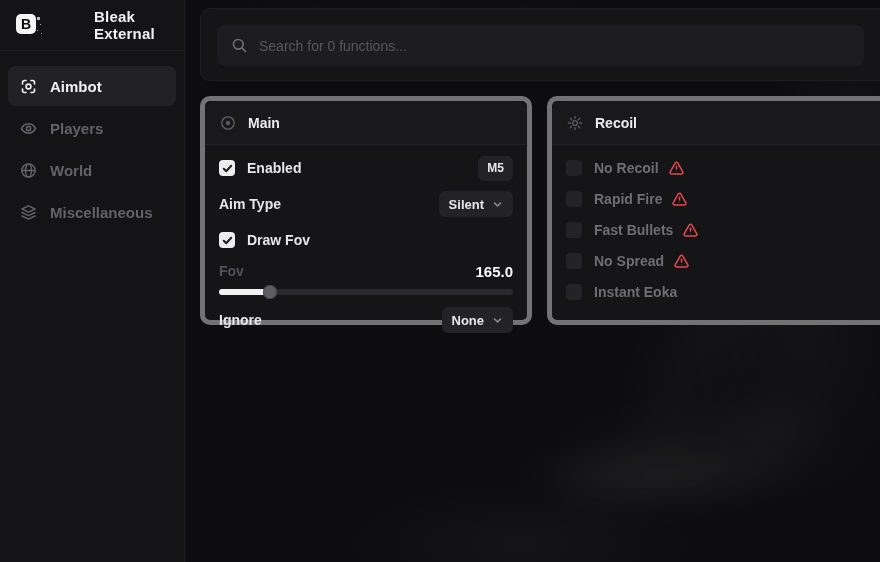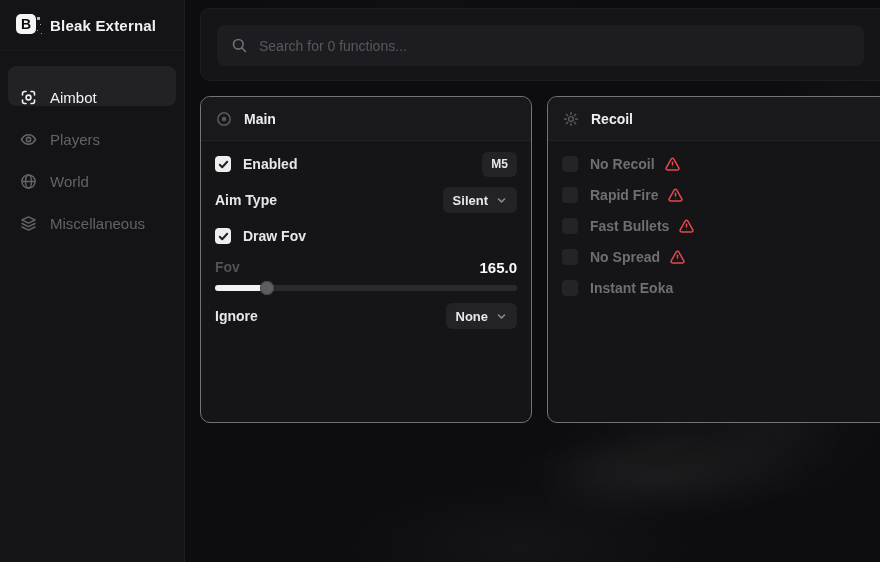--- a/index.html
+++ b/index.html
@@ -31,40 +31,40 @@
   .sidebar { position:absolute; left:0; top:0; width:185px; height:562px;
     background:#141416; border-right:1px solid #1e1e22; z-index:2; }
   .sidebar-header { height:51px; display:flex; align-items:center; gap:12px; padding:0 16px;
     border-bottom:1px solid #1c1c1f; }
   .logo { position:relative; width:22px; height:22px; flex:0 0 auto; }
   .logo-square { width:20px; height:20px; background:#f5f5f6; border-radius:5px;
     display:flex; align-items:center; justify-content:center;
     color:#0b0b0c; font-size:14px; font-weight:800; }
   .logo-glitch { position:absolute; right:-2px; top:3px; width:3px; height:3px; background:#e7e7e9; opacity:.8;
     box-shadow:2px 6px 0 -1px #d9d9db, -1px 12px 0 -1px #cfcfd2, 3px 15px 0 -1px #bfbfc2; }
-  .app-title { font-size:15px; font-weight:700; color:#f1f1f3; letter-spacing:.2px; }
+  .app-title { font-size:15px; font-weight:700; color:#f1f1f3; letter-spacing:.2px;margin-left:44px; }
   .nav { padding:15px 8px; display:flex; flex-direction:column; gap:2px; }
-  .nav-item { height:40px; display:flex; align-items:flex-end; gap:13px; padding:0 12px;
-    border-radius:8px; color:#626268; font-size:15px; font-weight:400; cursor:pointer; }
+  .nav-item { height:40px; display:flex; align-items:center; gap:13px; padding:0 12px;
+    border-radius:8px; color:#626268; font-size:15px; font-weight:700; cursor:pointer; }
   .nav-item.active { background:#222226; color:#f2f2f4; }
   .nav-item .ni { display:flex; align-items:center; }
   .nav-item svg { stroke:currentColor; }
 
   
   .search-panel { position:absolute; left:200px; top:8px; width:690px; height:73px;
     background:#151518; border:1px solid #1e1e21; border-radius:10px; z-index:1; }
   .search-box { position:absolute; left:16px; top:16px; width:647px; height:41px;
     background:#1d1d21; border-radius:8px; display:flex; align-items:center; gap:11px; padding:0 14px; }
   .search-box input { flex:1; background:transparent; border:none; outline:none;
     color:#f0abfc; font-size:14px; font-family:"Liberation Sans", sans-serif; }
   .search-box input::placeholder { color:#57575d; }
 
   
-  .panel { position:absolute; top:96px; background:#151517; border:1px solid #737373;
-    border-radius:10px; height:327px; z-index:1; }
+  .panel { position:absolute; top:96px; background:#151517; border:5px solid #737373;
+    border-radius:10px; height:229px; z-index:1; }
   .panel-main { left:200px; width:332px; }
   .panel-other { left:547px; width:343px; border-top-right-radius:0; border-bottom-right-radius:0; }
   .panel-header { height:44px; background:#19191c; border-bottom:1px solid #232327;
     border-radius:10px 10px 0 0; display:flex; align-items:center; gap:12px; padding:0 15px; }
   .panel-title { font-size:14px; font-weight:700; color:#ededef; }
   .panel-body { padding:10px 14px 0 14px; }
   .panel-main .panel-body { display:flex; flex-direction:column; }
   .panel-other .panel-body { display:flex; flex-direction:column; gap:5px; }
 
   .row { height:26px; display:flex; align-items:center; }

